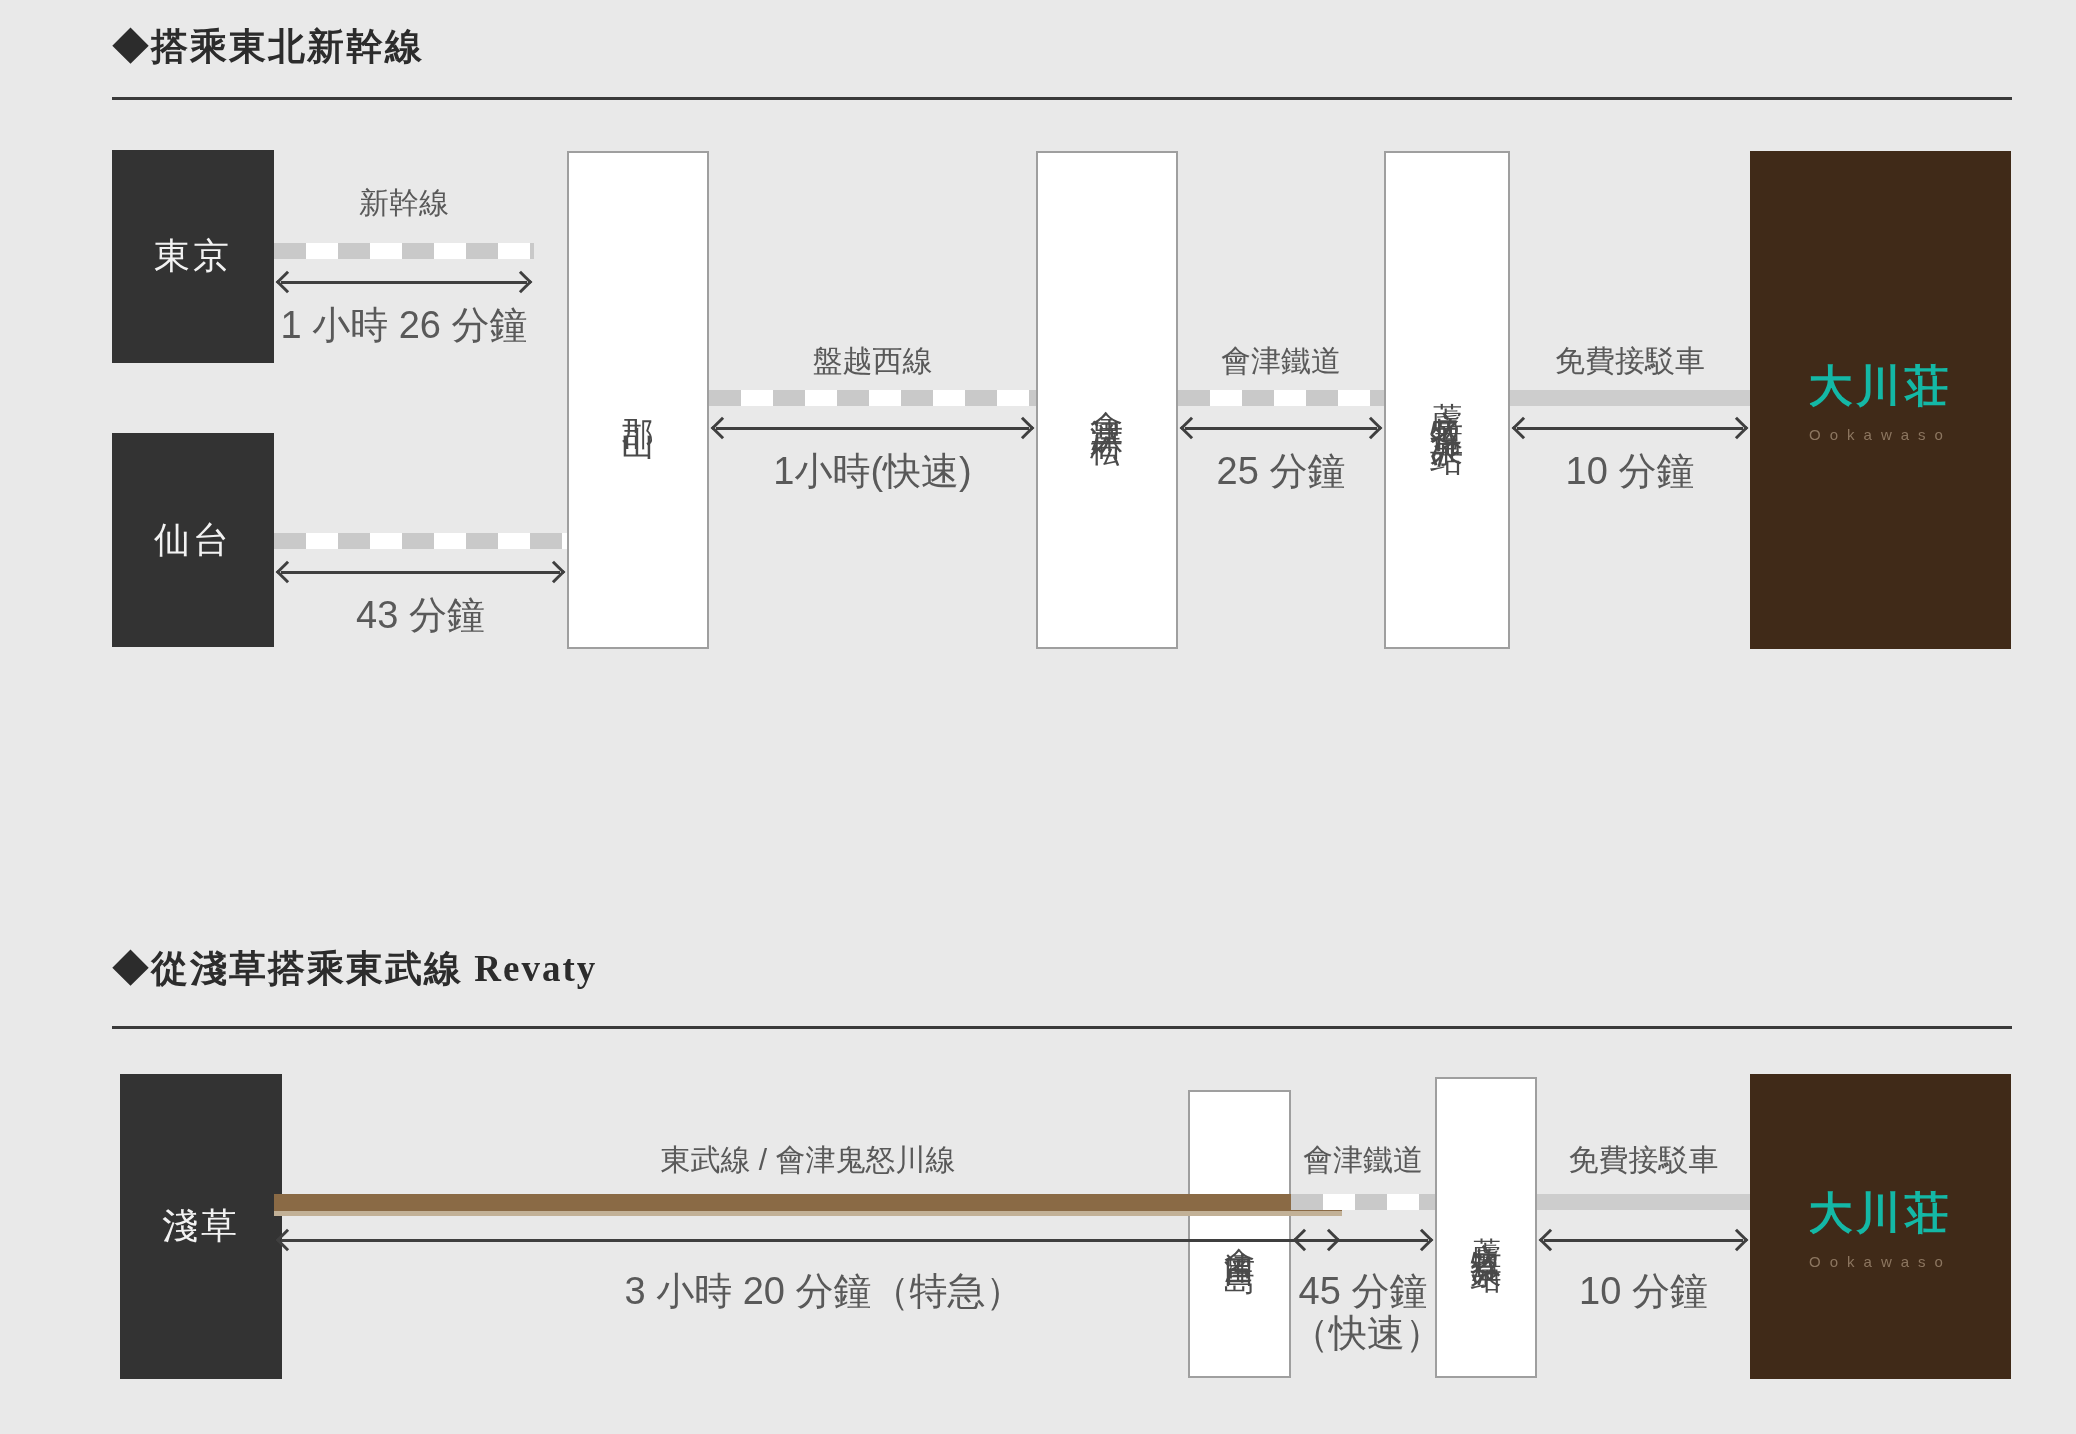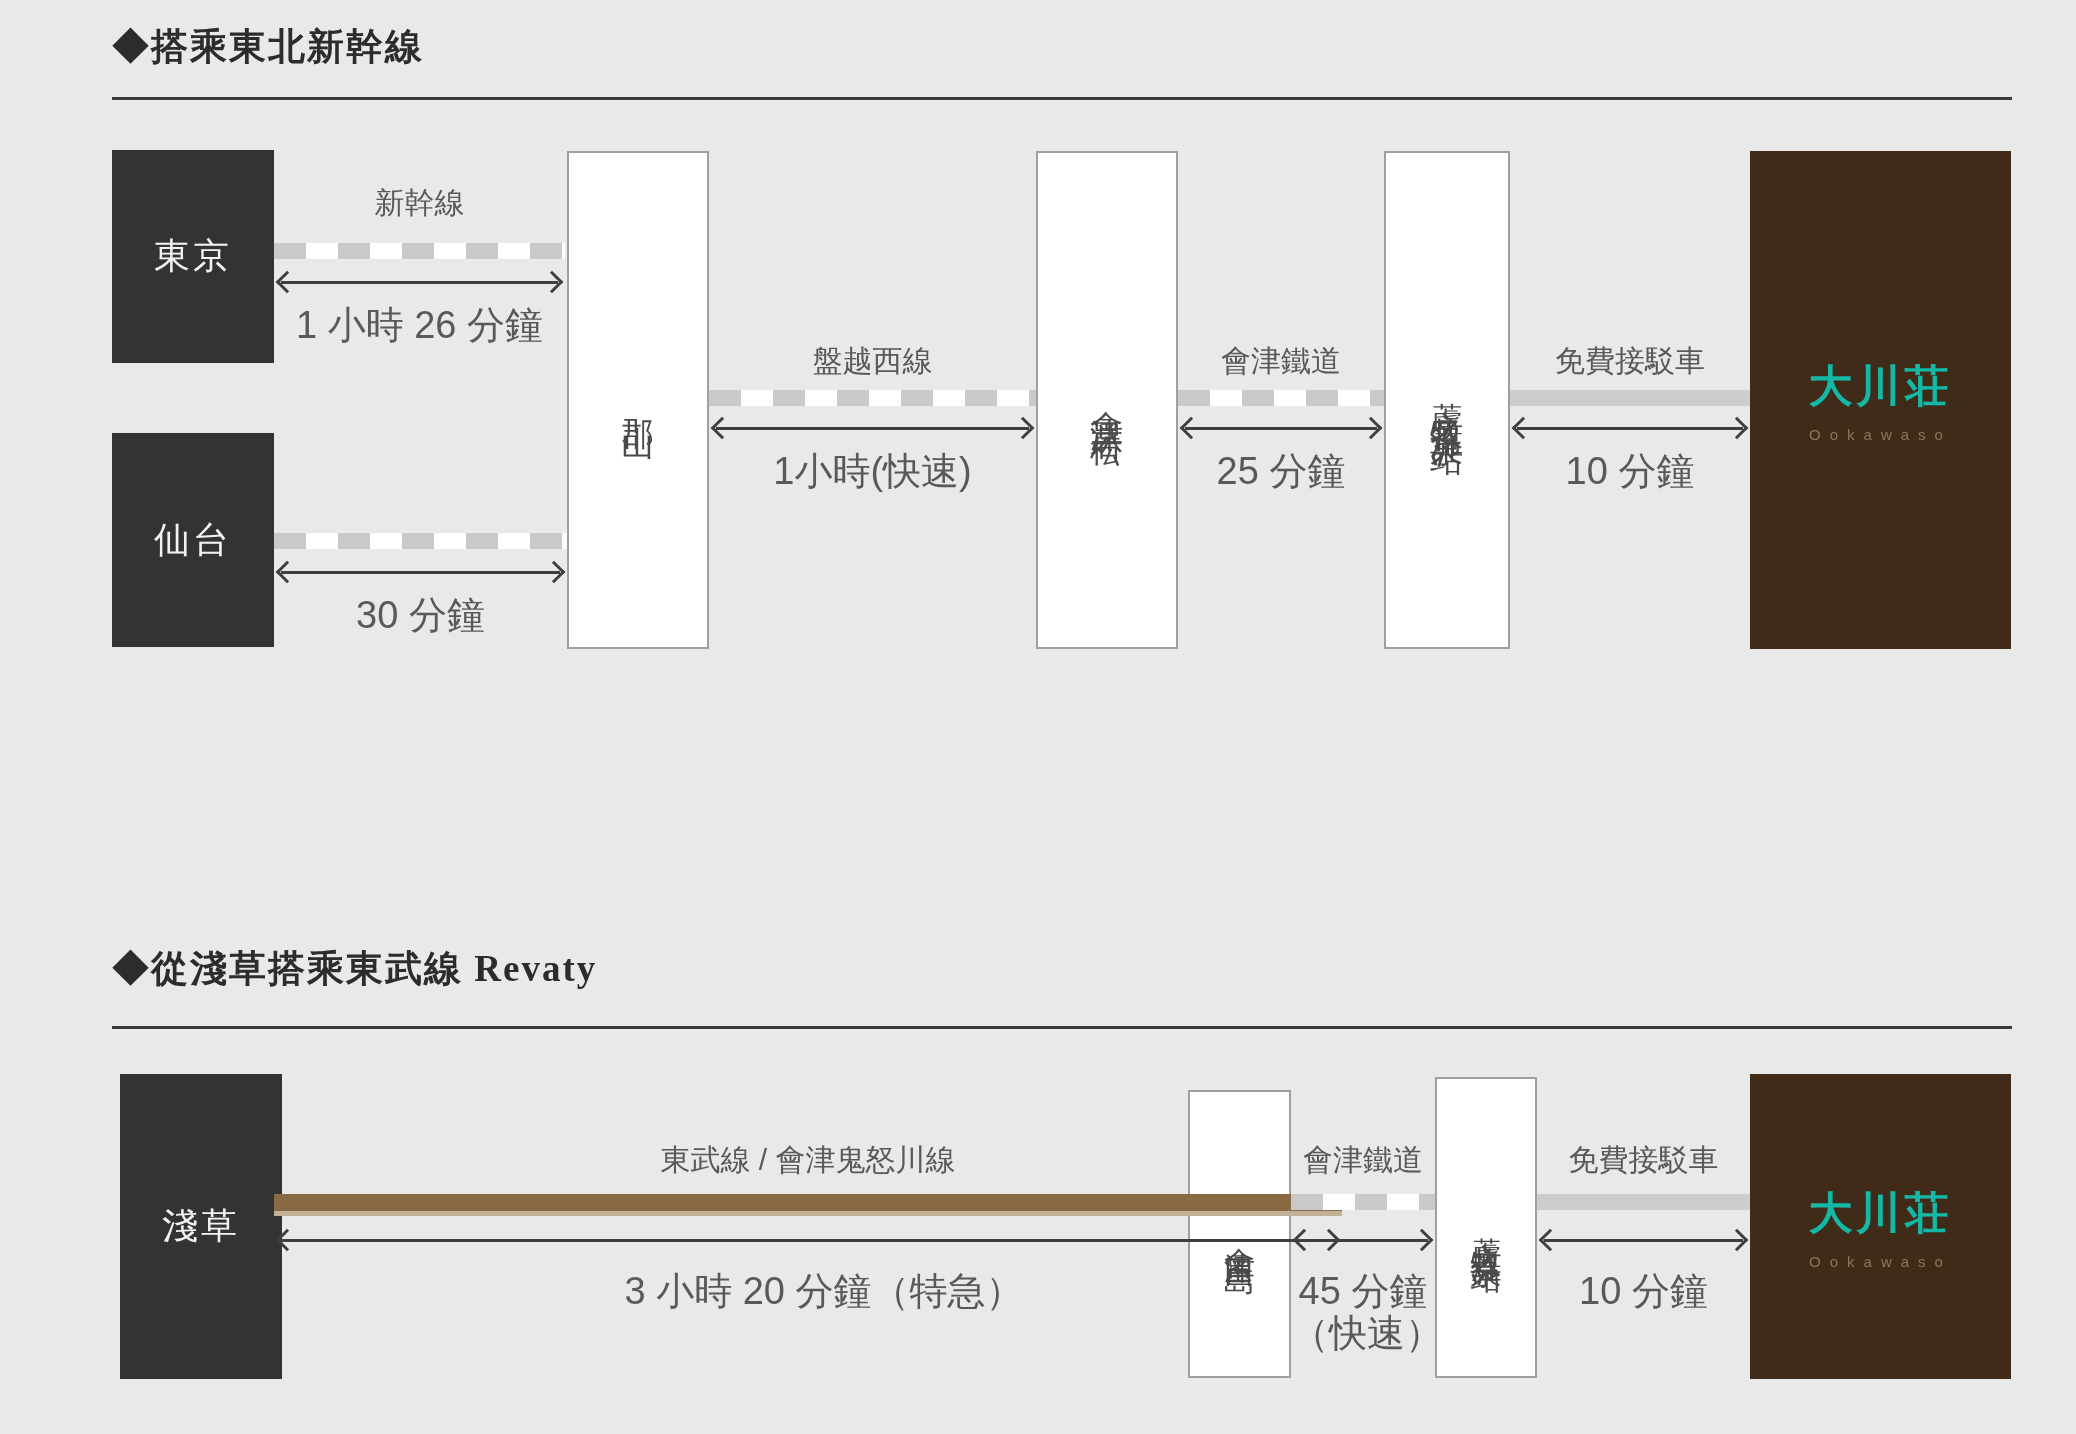--- a/index.html
+++ b/index.html
@@ -61,37 +61,37 @@
     <span class="st">會津若松</span>
   </div>
   <div class="box white" style="left:1384px;top:151px;width:126px;height:498px;">
     <span class="st">蘆之牧溫泉站</span>
   </div>
   <div class="box brown" style="left:1750px;top:151px;width:261px;height:498px;">
     <span class="logo-cn">大川荘</span>
     <span class="logo-en">Ookawaso</span>
   </div>
 
-  <div class="conn" style="left:274px;top:183px;width:260px;height:160px;padding-left:31px;">
+  <div class="conn" style="left:274px;top:183px;width:260px;height:160px;">
     <div class="lbl name">新幹線</div>
     <div class="line dashed" style="top:60px;"></div>
     <div class="arrow" style="top:91px;">
         <i class="ah l"></i>
         <i class="ah r"></i>
       </div>
     <div class="lbl time" style="top:117px;">1 小時 26 分鐘</div>
   </div>
 
   <div class="conn" style="left:274px;top:533px;width:293px;height:120px;">
     <div class="line dashed" style="top:0;"></div>
     <div class="arrow" style="top:31px;">
         <i class="ah l"></i>
         <i class="ah r"></i>
       </div>
-    <div class="lbl time" style="top:57px;">30 分鐘</div>
+    <div class="lbl time" style="top:57px;">43 分鐘</div>
   </div>
 
   <div class="conn" style="left:709px;top:341px;width:327px;height:160px;">
     <div class="lbl name">盤越西線</div>
     <div class="line dashed" style="top:49px;"></div>
     <div class="arrow" style="top:79px;">
         <i class="ah l"></i>
         <i class="ah r"></i>
       </div>
     <div class="lbl time" style="top:105px;">1小時(快速)</div>

